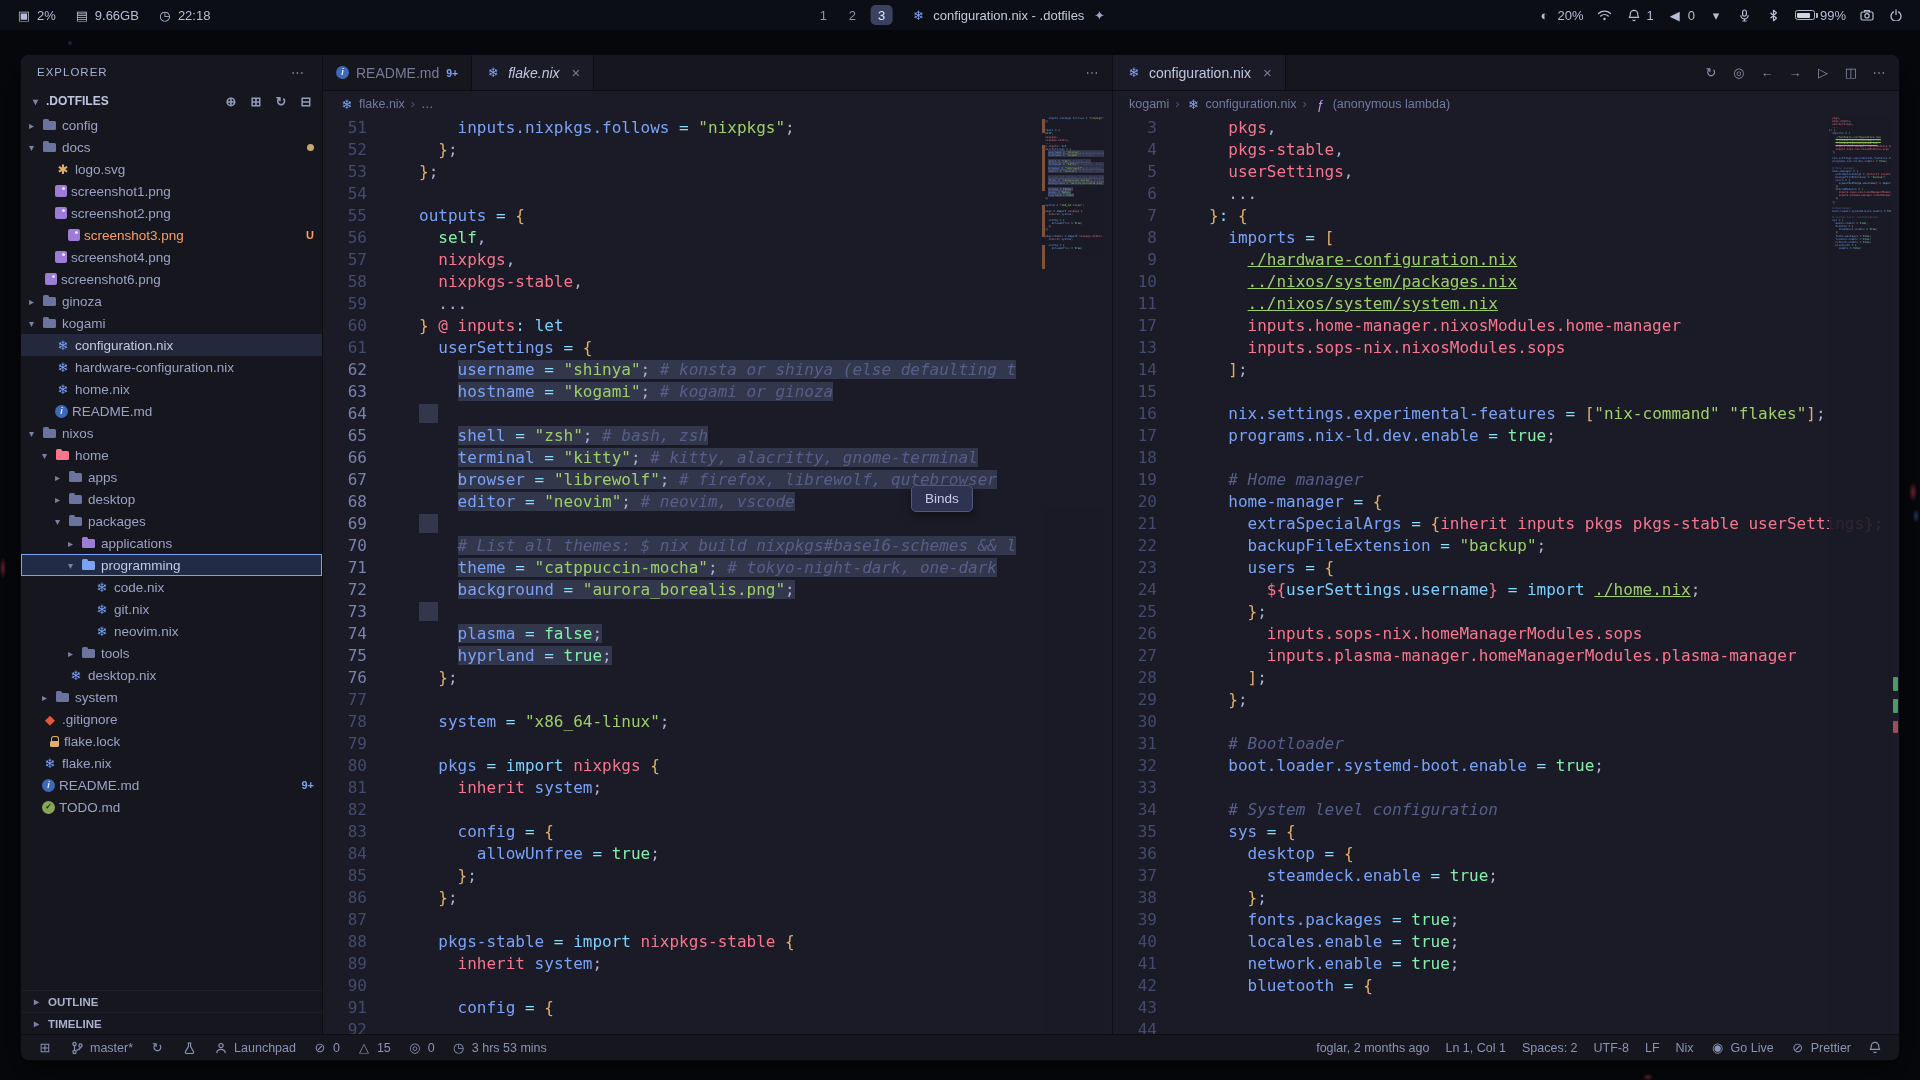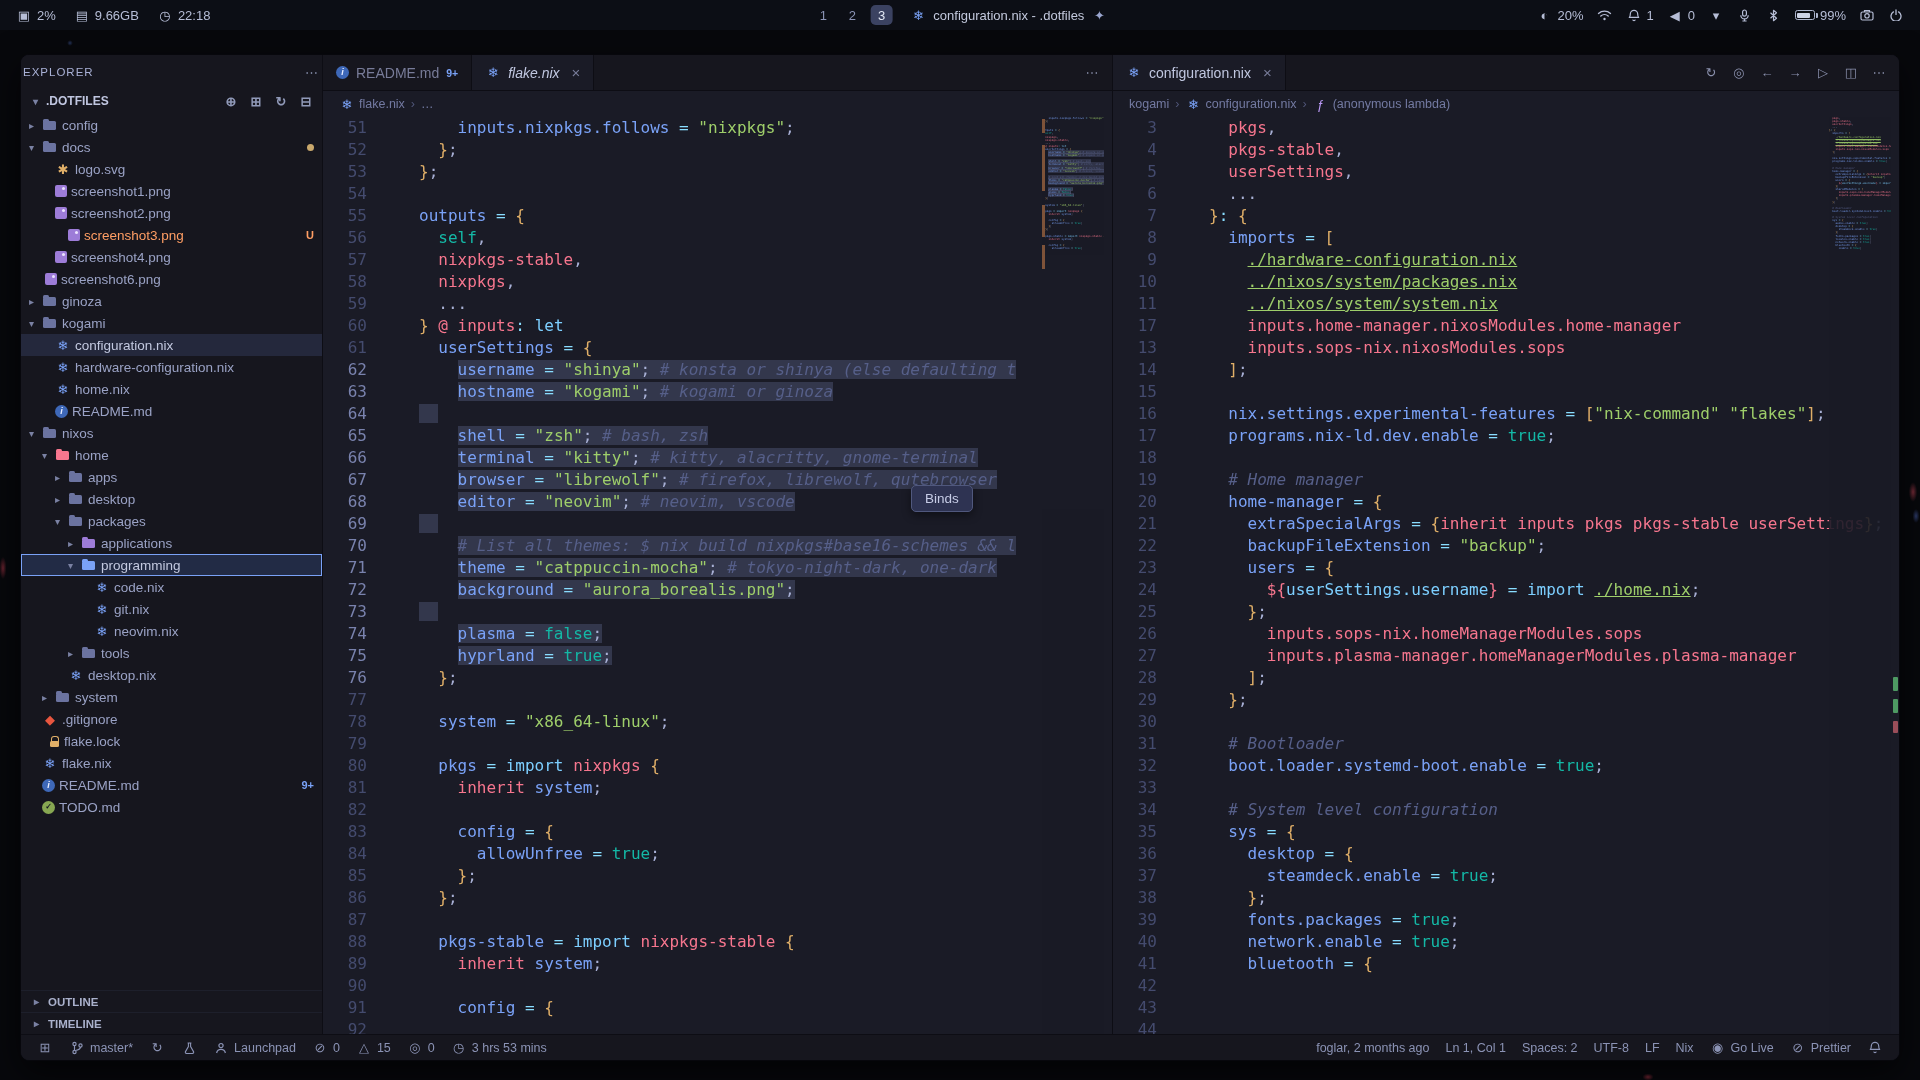--- a/index.html
+++ b/index.html
@@ -43,21 +43,21 @@
   .ic-battery{position:relative;width:20px;height:10px;border:1.2px solid #aeb6cf;border-radius:2.5px}
   .ic-battery::before{content:"";position:absolute;left:1.5px;top:1.5px;bottom:1.5px;width:13px;background:#cdd3e6;border-radius:1px}
   .ic-battery::after{content:"";position:absolute;right:-4px;top:2px;width:2.2px;height:5px;background:#aeb6cf;border-radius:0 1px 1px 0}
   
   .vscode-window{position:absolute;left:20px;top:54px;width:1880px;height:1007px;background:#1a1b26;
     border-radius:9px;overflow:hidden;display:flex;flex-direction:column;border:1px solid #07070c;
     box-shadow:0 12px 34px rgba(0,0,0,.65)}
   .main{flex:1;display:flex;min-height:0}
   
   .sidebar{width:302px;flex:none;background:#16161e;border-right:1px solid #0d0d14;display:flex;flex-direction:column}
-  .sb-header{height:34px;display:flex;align-items:center;padding:0 2px;font-size:11.5px;letter-spacing:1px;color:#a9b1d6}
+  .sb-header{height:34px;display:flex;align-items:center;padding:0 16px;font-size:11.5px;letter-spacing:1px;color:#a9b1d6}
   .header-more{margin-left:auto;color:#9099b8}
   .section-row{height:24px;display:flex;align-items:center;gap:4px;padding:0 8px;font-weight:bold;font-size:12px;color:#c0c6e0}
   .section-actions{margin-left:auto;display:flex;gap:9px;color:#9099b8}
   .tree{flex:1;overflow:hidden;padding-top:1px}
   .tree-row{height:22px;display:flex;align-items:center;gap:4px;font-size:13.5px;color:#9aa2c5;padding-right:8px}
   .tree-row.open-file{background:#24283c;color:#c3c9e0}
   .tree-row.selected{background:#222b45;outline:1px solid #7aa2f7;outline-offset:-1px;color:#c3c9e0}
   .chev{width:13px;flex:none;font-size:10px;color:#7a81a3;text-align:center}
   .tree-label{white-space:nowrap;overflow:hidden;text-overflow:ellipsis}
   .tree-badge{margin-left:auto;font-size:11px;font-weight:bold}
@@ -87,21 +87,21 @@
   .code-col{flex:1;min-width:0;font:16px/22px "DejaVu Sans Mono",monospace;padding-left:38px;overflow:hidden;color:#a9b1d6}
   .code-line{height:22px;white-space:pre}
   .sel{background:rgba(134,148,200,.24)}
   .minimap{position:absolute;top:0;right:8px;width:62px;bottom:0;background:#1a1b26;z-index:2;overflow:hidden;opacity:.9}
   .mm-line{height:3.1px;font:2.7px/3.1px "DejaVu Sans Mono",monospace;white-space:pre;color:#a9b1d6}
   .mm-mark{position:absolute;left:0;width:3px;background:#8a5a3c}
   .overview{position:absolute;top:0;right:0;width:8px;bottom:0;z-index:3}
   .ov-mark{position:absolute;right:1px;width:5px;border-radius:1px}
   
   .tk-d{color:#a9b1d6}.tk-b{color:#7aa2f7}.tk-o{color:#89ddff}.tk-g{color:#9ece6a}
-  .tk-u{color:#9ece6a;text-decoration:underline}.tk-or{color:#14b8a6}.tk-r{color:#f7768e}
+  .tk-u{color:#9ece6a;text-decoration:underline}.tk-or{color:#86efac}.tk-r{color:#f7768e}
   .tk-c{color:#7dcfff}.tk-y{color:#e0af68}
   .tk-cm{color:#565f89;font-style:italic}
   .tooltip{position:absolute;left:588px;top:430px;z-index:6;background:#2e3352;border:1px solid #50587d;
     border-radius:5px;padding:5px 13px;font-size:13.5px;color:#c6cce6;box-shadow:0 3px 10px rgba(0,0,0,.45)}
   
   .statusbar{height:26px;flex:none;background:#16161e;border-top:1px solid #0d0d14;display:flex;align-items:center;
     font-size:12.5px;color:#8b93b5;padding:0 8px}
   .sb-left,.sb-right{display:flex;align-items:center;height:100%}
   .sb-right{margin-left:auto}
   .sb-item{display:flex;align-items:center;gap:5px;padding:0 8px;height:100%;white-space:nowrap}
@@ -476,22 +476,22 @@
                   <div class="ln">91</div>
                   <div class="ln">92</div>
                 </div>
               <div class="code-col">
                   <div class="code-line"><span class="tk-d">    </span><span class="tk-b">inputs.nixpkgs.follows</span><span class="tk-o"> = </span><span class="tk-g">"nixpkgs"</span><span class="tk-d">;</span></div>
                   <div class="code-line"><span class="tk-d">  </span><span class="tk-y">}</span><span class="tk-d">;</span></div>
                   <div class="code-line"><span class="tk-y">}</span><span class="tk-d">;</span></div>
                   <div class="code-line"></div>
                   <div class="code-line"><span class="tk-b">outputs</span><span class="tk-o"> = </span><span class="tk-y">{</span></div>
                   <div class="code-line"><span class="tk-d">  </span><span class="tk-or">self</span><span class="tk-d">,</span></div>
+                  <div class="code-line"><span class="tk-d">  </span><span class="tk-r">nixpkgs</span><span class="tk-d">,</span></div>
                   <div class="code-line"><span class="tk-d">  </span><span class="tk-r">nixpkgs-stable</span><span class="tk-d">,</span></div>
-                  <div class="code-line"><span class="tk-d">  </span><span class="tk-r">nixpkgs</span><span class="tk-d">,</span></div>
                   <div class="code-line"><span class="tk-d">  </span><span class="tk-d">...</span></div>
                   <div class="code-line"><span class="tk-y">}</span><span class="tk-d"> </span><span class="tk-r">@ inputs</span><span class="tk-o">:</span><span class="tk-d"> </span><span class="tk-c">let</span></div>
                   <div class="code-line"><span class="tk-d">  </span><span class="tk-b">userSettings</span><span class="tk-o"> = </span><span class="tk-y">{</span></div>
                   <div class="code-line"><span class="tk-d">    </span><span class="sel"><span class="tk-b">username</span><span class="tk-o"> = </span><span class="tk-g">"shinya"</span><span class="tk-d">; </span><span class="tk-cm"># konsta or shinya (else defaulting t</span></span></div>
                   <div class="code-line"><span class="tk-d">    </span><span class="sel"><span class="tk-b">hostname</span><span class="tk-o"> = </span><span class="tk-g">"kogami"</span><span class="tk-d">; </span><span class="tk-cm"># kogami or ginoza</span></span></div>
                   <div class="code-line"><span class="sel">  </span></div>
                   <div class="code-line"><span class="tk-d">    </span><span class="sel"><span class="tk-b">shell</span><span class="tk-o"> = </span><span class="tk-g">"zsh"</span><span class="tk-d">; </span><span class="tk-cm"># bash, zsh</span></span></div>
                   <div class="code-line"><span class="tk-d">    </span><span class="sel"><span class="tk-b">terminal</span><span class="tk-o"> = </span><span class="tk-g">"kitty"</span><span class="tk-d">; </span><span class="tk-cm"># kitty, alacritty, gnome-terminal</span></span></div>
                   <div class="code-line"><span class="tk-d">    </span><span class="sel"><span class="tk-b">browser</span><span class="tk-o"> = </span><span class="tk-g">"librewolf"</span><span class="tk-d">; </span><span class="tk-cm"># firefox, librewolf, qutebrowser</span></span></div>
                   <div class="code-line"><span class="tk-d">    </span><span class="sel"><span class="tk-b">editor</span><span class="tk-o"> = </span><span class="tk-g">"neovim"</span><span class="tk-d">; </span><span class="tk-cm"># neovim, vscode</span></span></div>
@@ -682,20 +682,21 @@
                   <div class="code-line"></div>
                   <div class="code-line"><span class="tk-d">  </span><span class="tk-cm"># Bootloader</span></div>
                   <div class="code-line"><span class="tk-d">  </span><span class="tk-b">boot.loader.systemd-boot.enable</span><span class="tk-o"> = </span><span class="tk-or">true</span><span class="tk-d">;</span></div>
                   <div class="code-line"></div>
                   <div class="code-line"><span class="tk-d">  </span><span class="tk-cm"># System level configuration</span></div>
                   <div class="code-line"><span class="tk-d">  </span><span class="tk-b">sys</span><span class="tk-o"> = </span><span class="tk-y">{</span></div>
                   <div class="code-line"><span class="tk-d">    </span><span class="tk-b">desktop</span><span class="tk-o"> = </span><span class="tk-y">{</span></div>
                   <div class="code-line"><span class="tk-d">      </span><span class="tk-b">steamdeck.enable</span><span class="tk-o"> = </span><span class="tk-or">true</span><span class="tk-d">;</span></div>
                   <div class="code-line"><span class="tk-d">    </span><span class="tk-y">}</span><span class="tk-d">;</span></div>
                   <div class="code-line"><span class="tk-d">    </span><span class="tk-b">fonts.packages</span><span class="tk-o"> = </span><span class="tk-or">true</span><span class="tk-d">;</span></div>
+                  <div class="code-line"><span class="tk-d">    </span><span class="tk-b">locales.enable</span><span class="tk-o"> = </span><span class="tk-or">true</span><span class="tk-d">;</span></div>
                   <div class="code-line"><span class="tk-d">    </span><span class="tk-b">network.enable</span><span class="tk-o"> = </span><span class="tk-or">true</span><span class="tk-d">;</span></div>
                   <div class="code-line"><span class="tk-d">    </span><span class="tk-b">bluetooth</span><span class="tk-o"> = </span><span class="tk-y">{</span></div>
                 </div>
             </div>
             <div class="minimap">
                 <div class="mm-line"><span class="tk-d">  </span><span class="tk-r">pkgs</span><span class="tk-d">,</span></div>
                 <div class="mm-line"><span class="tk-d">  </span><span class="tk-r">pkgs-stable</span><span class="tk-d">,</span></div>
                 <div class="mm-line"><span class="tk-d">  </span><span class="tk-r">userSettings</span><span class="tk-d">,</span></div>
                 <div class="mm-line"><span class="tk-d">  </span><span class="tk-d">...</span></div>
                 <div class="mm-line"><span class="tk-y">}</span><span class="tk-o">: </span><span class="tk-y">{</span></div>

